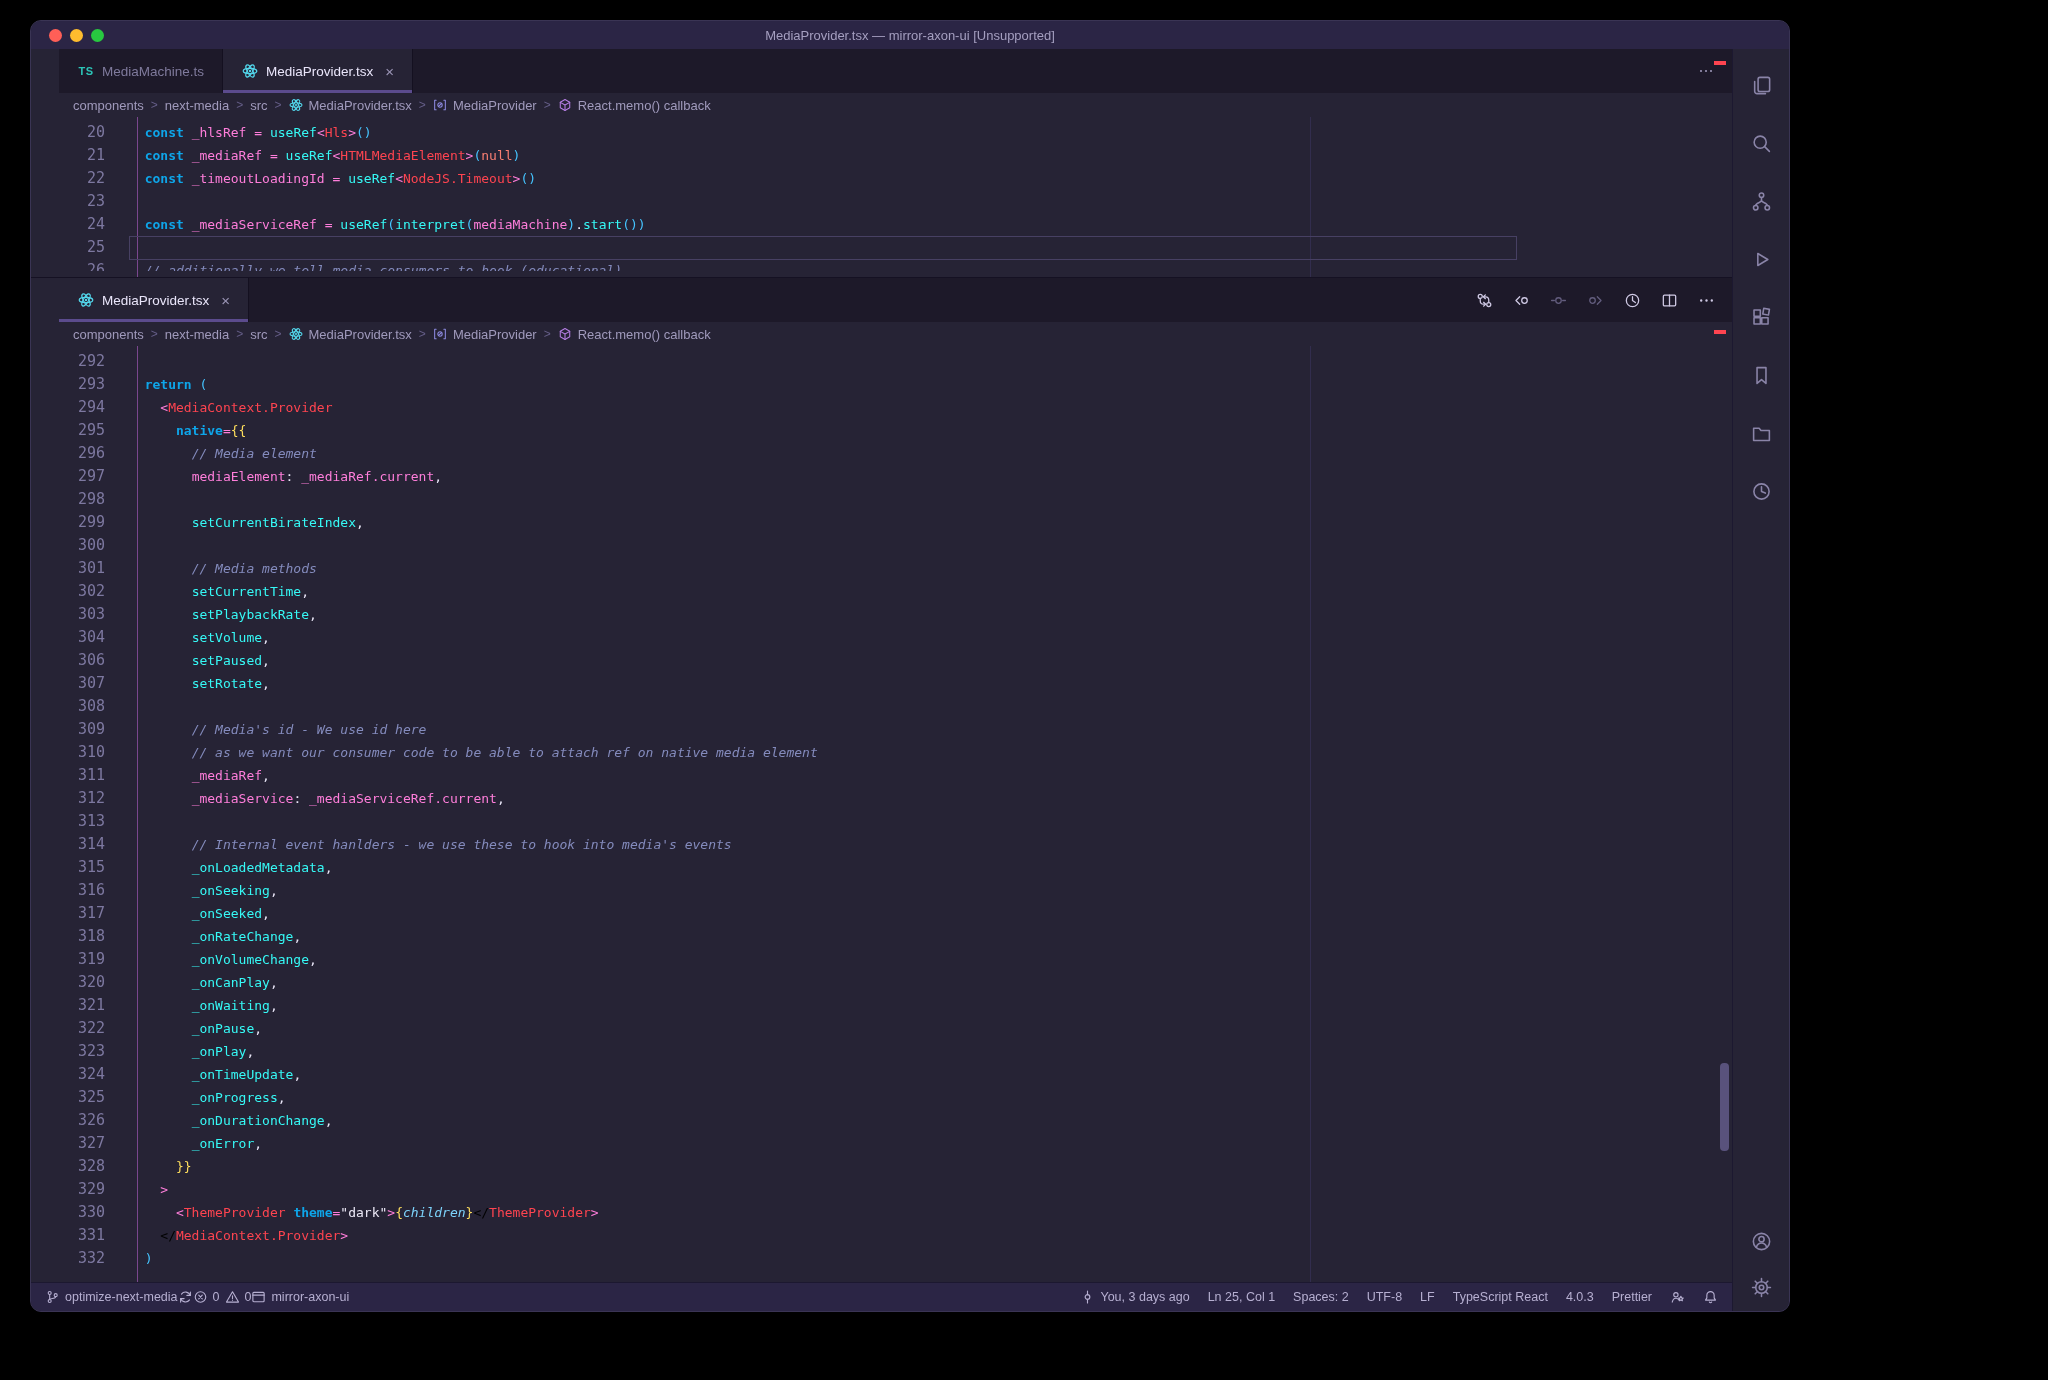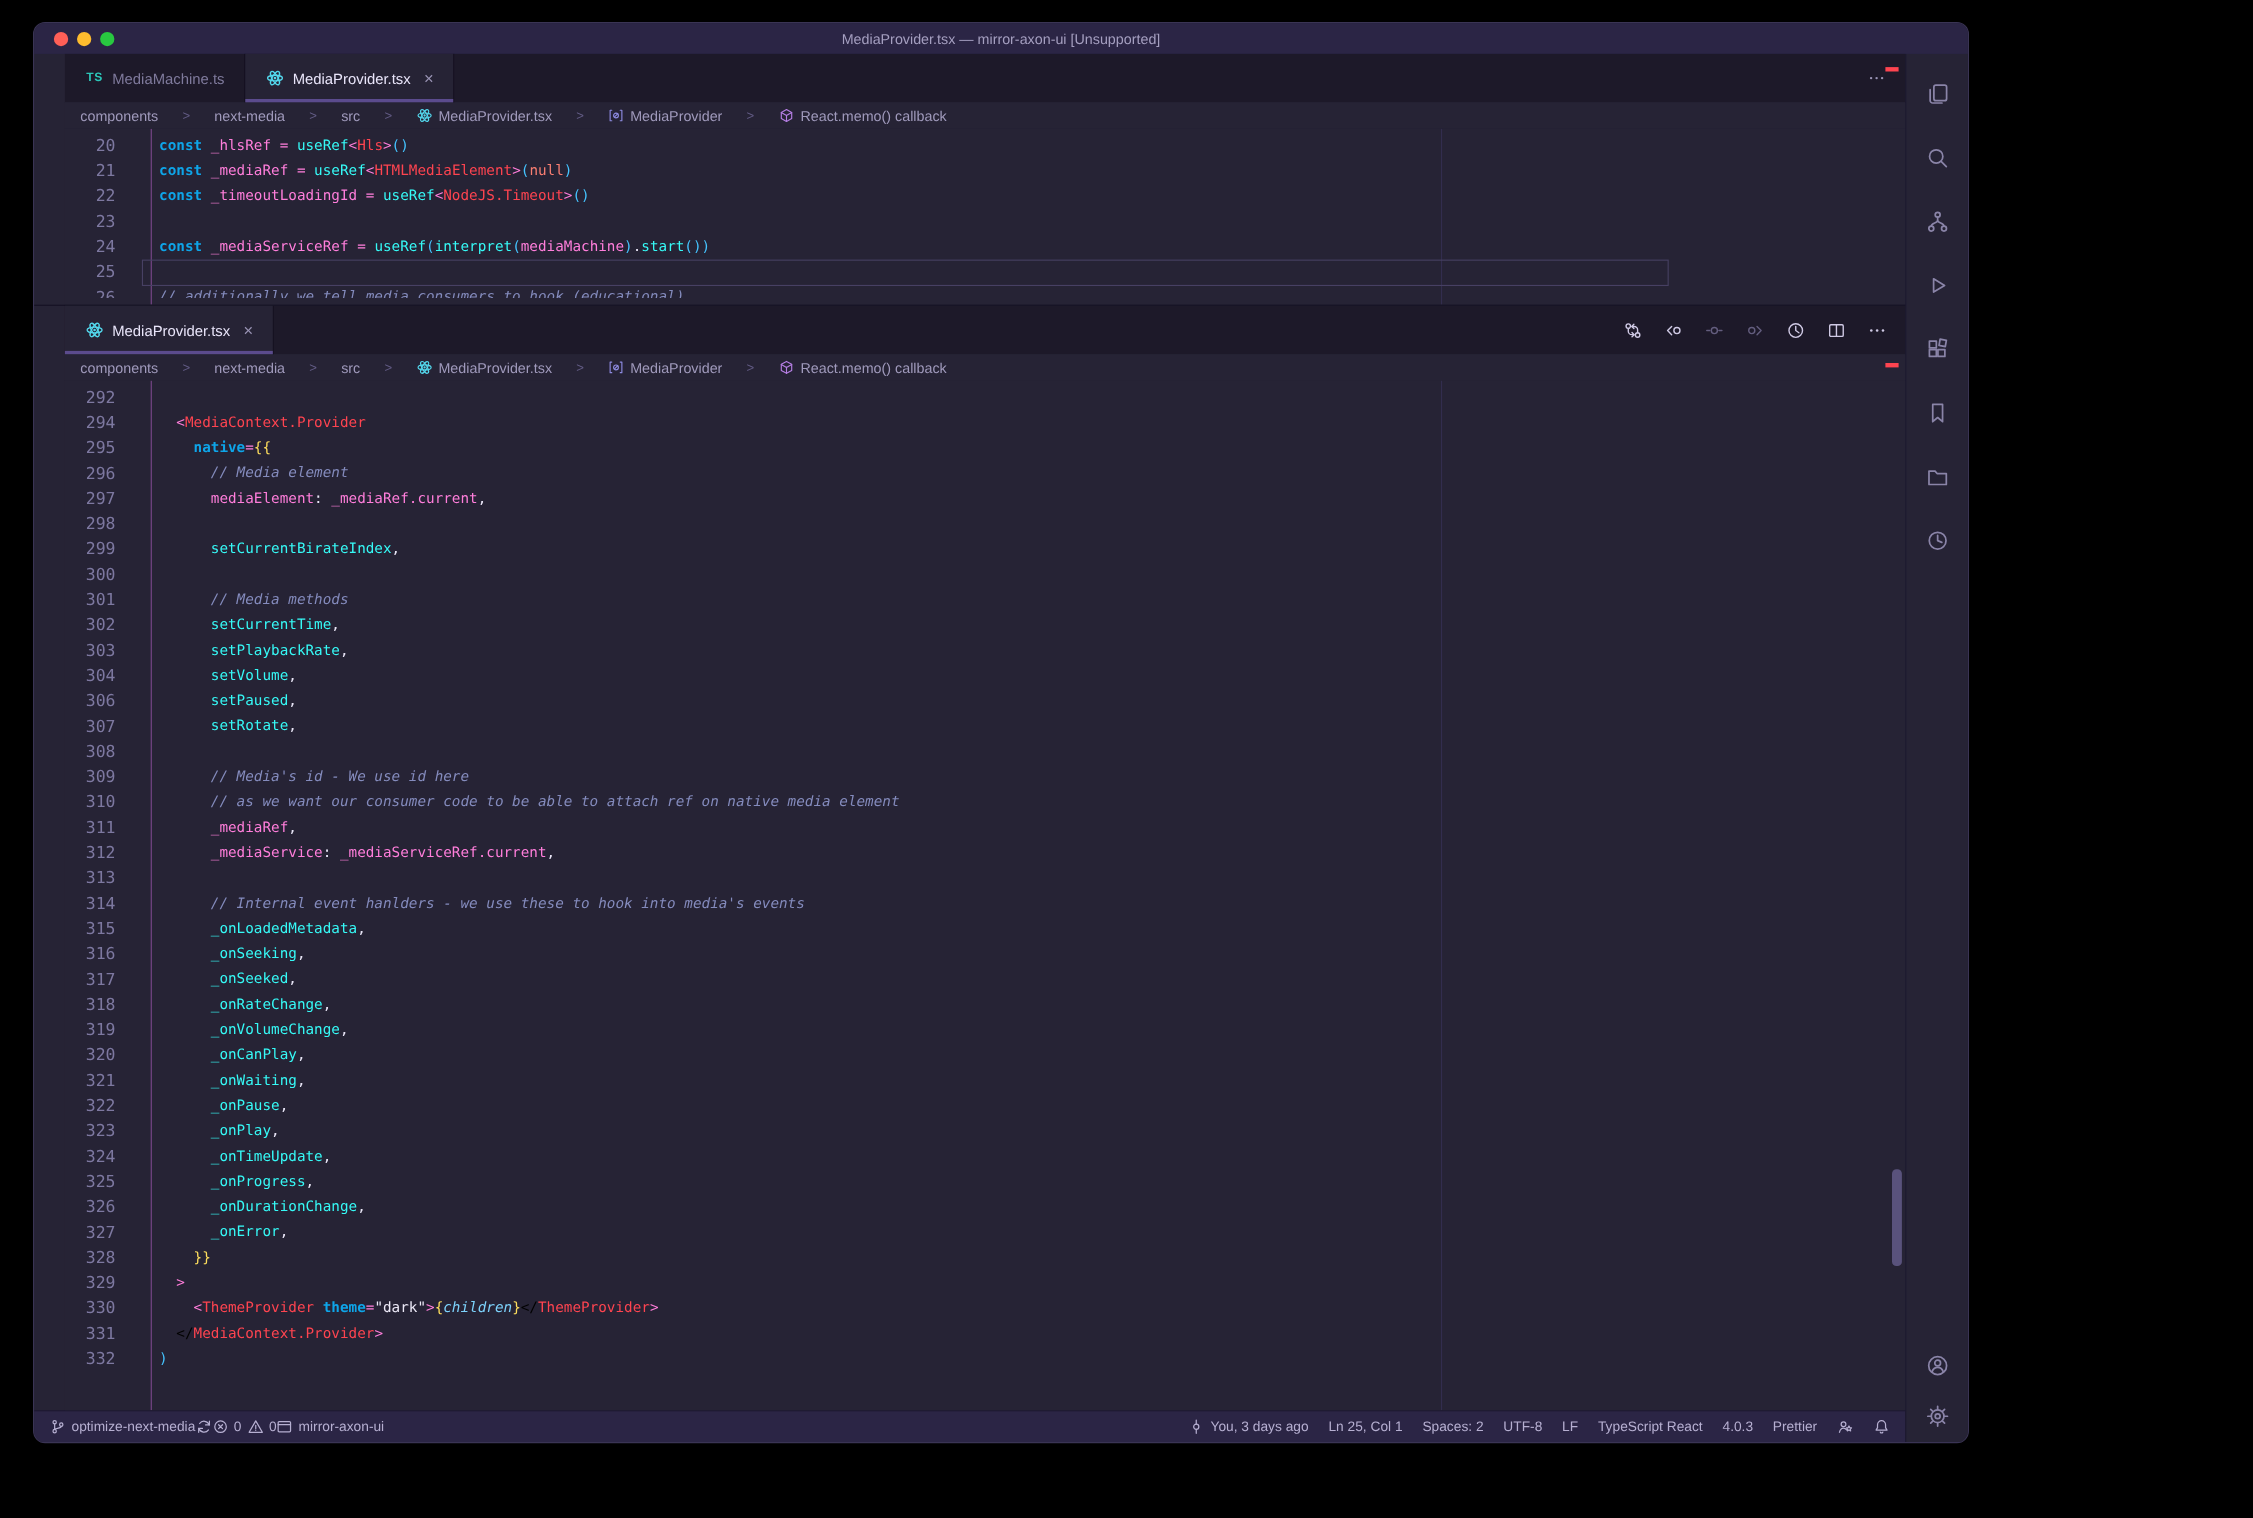--- a/index.html
+++ b/index.html
@@ -29,21 +29,21 @@
   .ts-badge{color:#2cc5b8;font-weight:700;font-size:11px;letter-spacing:.5px;}
   .react-ic{color:#53d7ec;}
   .tab-close{margin-left:12px;color:#9a94b5;font-size:15px;line-height:1;}
   .strip-more{margin-left:auto;display:flex;align-items:center;padding-right:18px;color:#9a94b5;}
   
   .ed-actions{margin-left:auto;display:flex;align-items:center;gap:17px;padding-right:16px;color:#cfc9e4;}
   .ed-actions .act{width:20px;height:20px;display:inline-flex;align-items:center;justify-content:center;}
   .ed-actions .dim{color:#635d7e;}
   
   .breadcrumbs{height:24px;flex:0 0 24px;display:flex;align-items:center;padding-left:14px;
-    font-size:13px;color:#a09abc;gap:22px;background:#262335;}
+    font-size:13px;color:#a09abc;gap:7px;background:#262335;}
   .bc-item{display:inline-flex;align-items:center;gap:5px;}
   .bc-sep{color:#645d87;font-size:12px;}
   .bc-ic{display:inline-flex;width:15px;height:15px;align-items:center;justify-content:center;}
   .ic-react{color:#53d7ec}.ic-bracket{color:#8d8ae0}.ic-cube{color:#b57ee3}
   
   .code{position:relative;overflow:hidden;padding-top:4px;background:#262335;
     font-family:"DejaVu Sans Mono","Liberation Mono",monospace;font-size:13px;}
   .pane-top .code{flex:0 0 156px;}
   .pane-bottom .code{flex:1;}
   .code-line{display:flex;height:23px;line-height:23px;white-space:pre;position:relative;}
@@ -299,20 +299,21 @@
                   <path d="M8 8l5.4-3M8 8L2.6 5M8 8v6.2"></path>
                 </svg>
               </span>
               <span>React.memo() callback</span>
             </span>
           </div>
         <div class="code">
           <div class="indent-guide"></div>
           <div class="ruler"></div>
         <div class="code-line"><span class="ln">292</span><span class="lc"></span></div>
+            <div class="code-line"><span class="ln">293</span><span class="lc"><span class="tk-tx">  </span><span class="tk-kw">return</span><span class="tk-tx"> </span><span class="tk-pa">(</span></span></div>
             <div class="code-line"><span class="ln">294</span><span class="lc"><span class="tk-tx">    </span><span class="tk-op">&lt;</span><span class="tk-ty">MediaContext.Provider</span></span></div>
             <div class="code-line"><span class="ln">295</span><span class="lc"><span class="tk-tx">      </span><span class="tk-kw">native</span><span class="tk-op">=</span><span class="tk-br">{{</span></span></div>
             <div class="code-line"><span class="ln">296</span><span class="lc"><span class="tk-tx">        </span><span class="tk-cm">// Media element</span></span></div>
             <div class="code-line"><span class="ln">297</span><span class="lc"><span class="tk-tx">        </span><span class="tk-va">mediaElement</span><span class="tk-pu">:</span><span class="tk-tx"> </span><span class="tk-va">_mediaRef.current</span><span class="tk-pu">,</span></span></div>
             <div class="code-line"><span class="ln">298</span><span class="lc"></span></div>
             <div class="code-line"><span class="ln">299</span><span class="lc"><span class="tk-tx">        </span><span class="tk-fn">setCurrentBirateIndex</span><span class="tk-pu">,</span></span></div>
             <div class="code-line"><span class="ln">300</span><span class="lc"></span></div>
             <div class="code-line"><span class="ln">301</span><span class="lc"><span class="tk-tx">        </span><span class="tk-cm">// Media methods</span></span></div>
             <div class="code-line"><span class="ln">302</span><span class="lc"><span class="tk-tx">        </span><span class="tk-fn">setCurrentTime</span><span class="tk-pu">,</span></span></div>
             <div class="code-line"><span class="ln">303</span><span class="lc"><span class="tk-tx">        </span><span class="tk-fn">setPlaybackRate</span><span class="tk-pu">,</span></span></div>

